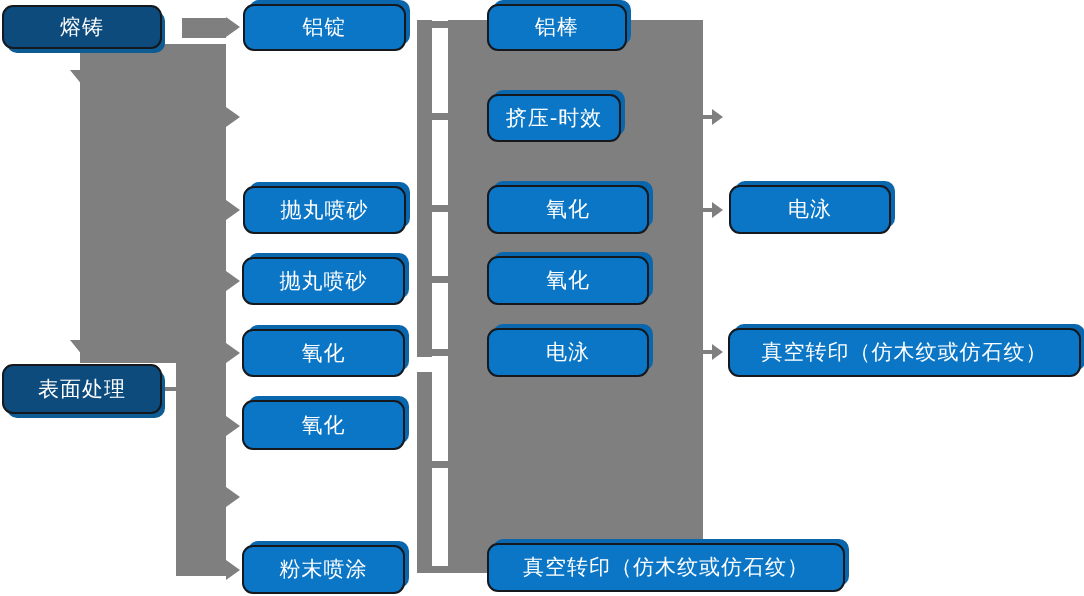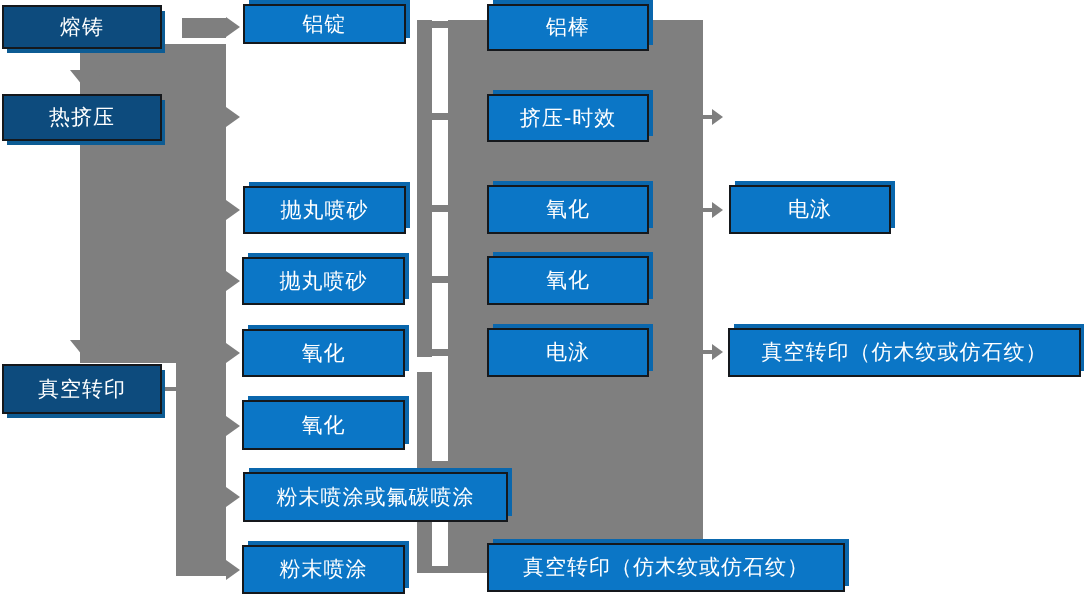--- a/index.html
+++ b/index.html
@@ -11,21 +11,21 @@
     --border:#15181c;
     --txt:#ffffff;
     --bg:#ffffff;
   }
   html,body{margin:0;padding:0;}
   body{background:var(--bg);font-family:"DejaVu Sans","Liberation Sans",sans-serif;}
   .stage{position:relative;width:1084px;height:596px;background:var(--bg);overflow:hidden;}
 
   .node{
     position:absolute;box-sizing:border-box;display:flex;align-items:center;justify-content:center;
-    background:var(--bright);border:2px solid var(--border);border-radius:0;
+    background:var(--bright);border:2px solid var(--border);border-radius:11px;
     color:var(--txt);font-size:21px;line-height:1;letter-spacing:1px;text-align:right;
     box-shadow:5px -5px 0 -1px var(--bright-shadow);z-index:2;white-space:nowrap;
   }
   .node.dark{background:var(--dark);box-shadow:4px 5px 0 -1px var(--dark-shadow);}
 
   .conn{position:absolute;background:var(--gray);z-index:1;}
   .arr-right{position:absolute;width:0;height:0;z-index:1;
     border-top:10px solid transparent;border-bottom:10px solid transparent;border-left:14px solid var(--gray);}
   .arr-right.small{border-top:8px solid transparent;border-bottom:8px solid transparent;border-left:11px solid var(--gray);}
   .arr-down{position:absolute;width:0;height:0;z-index:1;
@@ -65,33 +65,31 @@
   <div class="conn" style="left:448px;top:20px;width:255px;height:553px;"></div>
 
   <div class="conn" style="left:703px;top:115px;width:10px;height:4px;"></div>
   <div class="arr-right small" style="left:712px;top:109px;"></div>
   <div class="conn" style="left:703px;top:208px;width:10px;height:4px;"></div>
   <div class="arr-right small" style="left:712px;top:202px;"></div>
   <div class="conn" style="left:703px;top:350px;width:10px;height:4px;"></div>
   <div class="arr-right small" style="left:712px;top:344px;"></div>
 
   <div class="node dark" style="left:2px;top:5px;width:160px;height:44px;">熔铸</div>
-  <div class="node dark" style="left:2px;top:94px;width:160px;height:47px;">热挤压</div>
-  <div class="node dark" style="left:2px;top:364px;width:160px;height:50px;">真空转印</div>
+  <div class="node dark" style="left:2px;top:364px;width:160px;height:50px;">表面处理</div>
 
-  <div class="node" style="left:243px;top:4px;width:163px;height:40px;">铝锭</div>
+  <div class="node" style="left:243px;top:4px;width:163px;height:47px;">铝锭</div>
   <div class="node" style="left:243px;top:186px;width:163px;height:48px;">抛丸喷砂</div>
   <div class="node" style="left:242px;top:257px;width:163px;height:48px;">抛丸喷砂</div>
   <div class="node" style="left:242px;top:329px;width:163px;height:48px;">氧化</div>
   <div class="node" style="left:242px;top:400px;width:163px;height:50px;">氧化</div>
-  <div class="node" style="left:243px;top:472px;width:265px;height:50px;">粉末喷涂或氟碳喷涂</div>
   <div class="node" style="left:242px;top:545px;width:163px;height:49px;font-family:Liberation Serif, serif;">粉末喷涂</div>
 
-  <div class="node" style="left:487px;top:4px;width:162px;height:47px;">铝棒</div>
-  <div class="node" style="left:487px;top:94px;width:162px;height:48px;">挤压-时效</div>
+  <div class="node" style="left:487px;top:4px;width:140px;height:47px;">铝棒</div>
+  <div class="node" style="left:487px;top:94px;width:134px;height:48px;">挤压-时效</div>
   <div class="node" style="left:487px;top:185px;width:162px;height:49px;">氧化</div>
   <div class="node" style="left:487px;top:256px;width:162px;height:49px;">氧化</div>
   <div class="node" style="left:487px;top:328px;width:162px;height:49px;">电泳</div>
   <div class="node" style="left:487px;top:543px;width:358px;height:49px;">真空转印（仿木纹或仿石纹）</div>
 
   <div class="node" style="left:729px;top:185px;width:162px;height:49px;">电泳</div>
   <div class="node" style="left:728px;top:328px;width:353px;height:49px;">真空转印（仿木纹或仿石纹）</div>
 
 </div>
 

